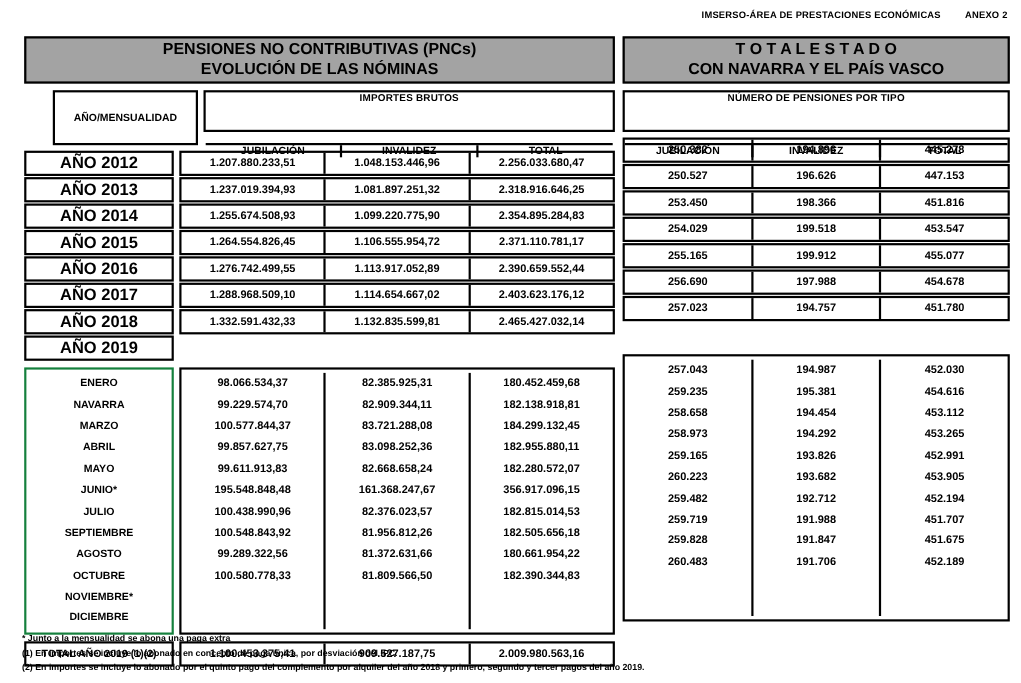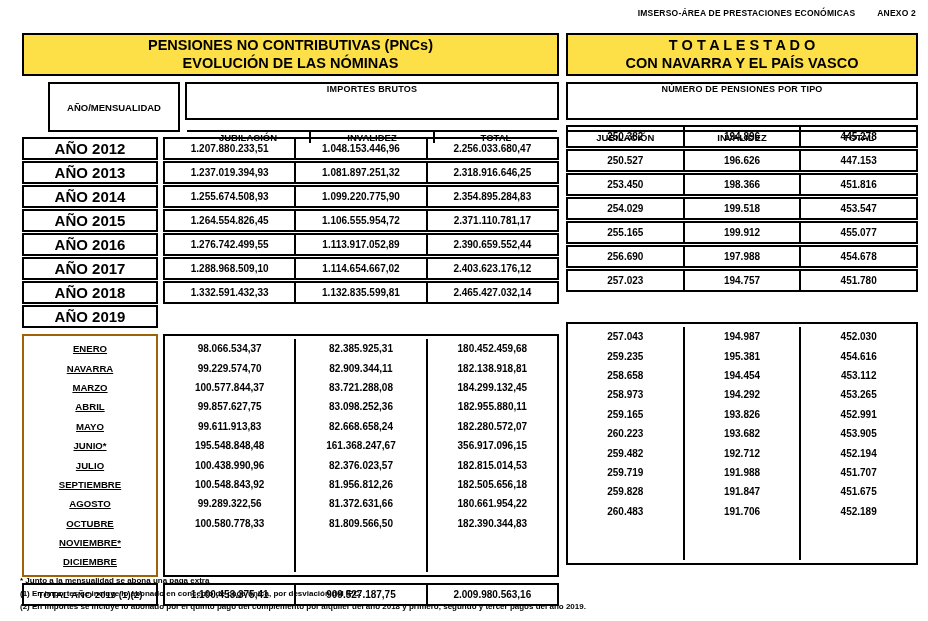--- a/index.html
+++ b/index.html
@@ -21,21 +21,21 @@
   .doc-header .anexo{margin-left:22px;}
 
   
   .panel{position:absolute;}
   .panel-left{left:22px;  top:33px; width:537px;}
   .panel-right{left:566px;top:33px; width:352px;}
 
   
   .box{
     border:2px solid #000;
-    background:#fde047;
+    background:#a3a3a3;
     box-sizing:border-box;
   }
 
   
   .title-box{
     height:43px;
     display:flex;flex-direction:column;
     align-items:center;justify-content:center;
     line-height:1.18;
   }
@@ -90,22 +90,22 @@
   
   .rrow{display:flex;height:23px;margin-bottom:1px;}
   .rrow .ycell-nums{border:2px solid #000;}
 
   
   .y2019{display:flex;height:23px;margin-bottom:1px;}
 
   
   .month-wrap{display:flex;margin-top:6px;}
   .month-label-box{
-    width:136px;box-sizing:border-box;border:2px solid #a16207;
-    margin-right:5px;padding:3px 0 3px 0;text-decoration:underline;
+    width:136px;box-sizing:border-box;border:2px solid #15803d;
+    margin-right:5px;padding:3px 0 3px 0;
   }
   .month-nums-box{
     flex:1;box-sizing:border-box;border:2px solid #000;
     display:flex;padding:3px 0 3px 0;
   }
   .mcol{flex:1;}
   .mcol + .mcol{border-left:2px solid #000;}
   .mrow{
     height:19.4px;display:flex;align-items:center;justify-content:center;
     font-size:10px;font-weight:bold;

